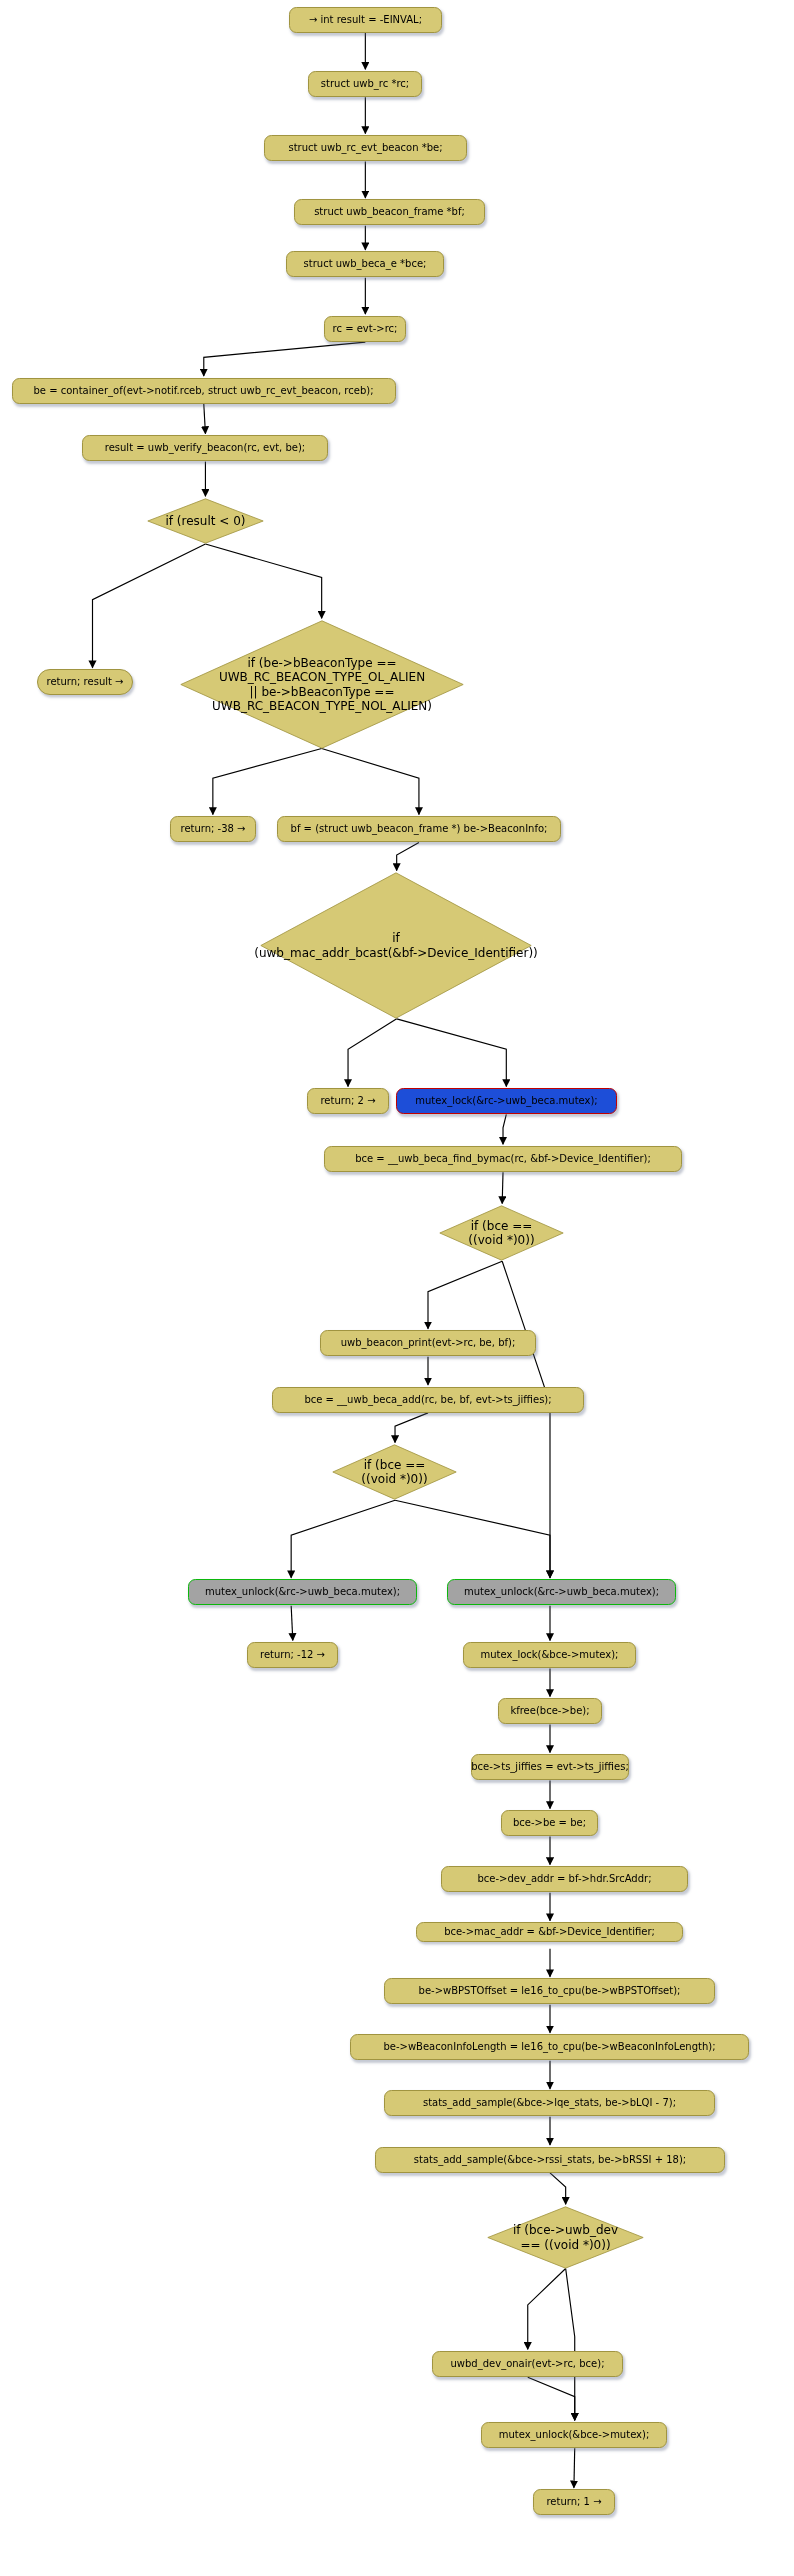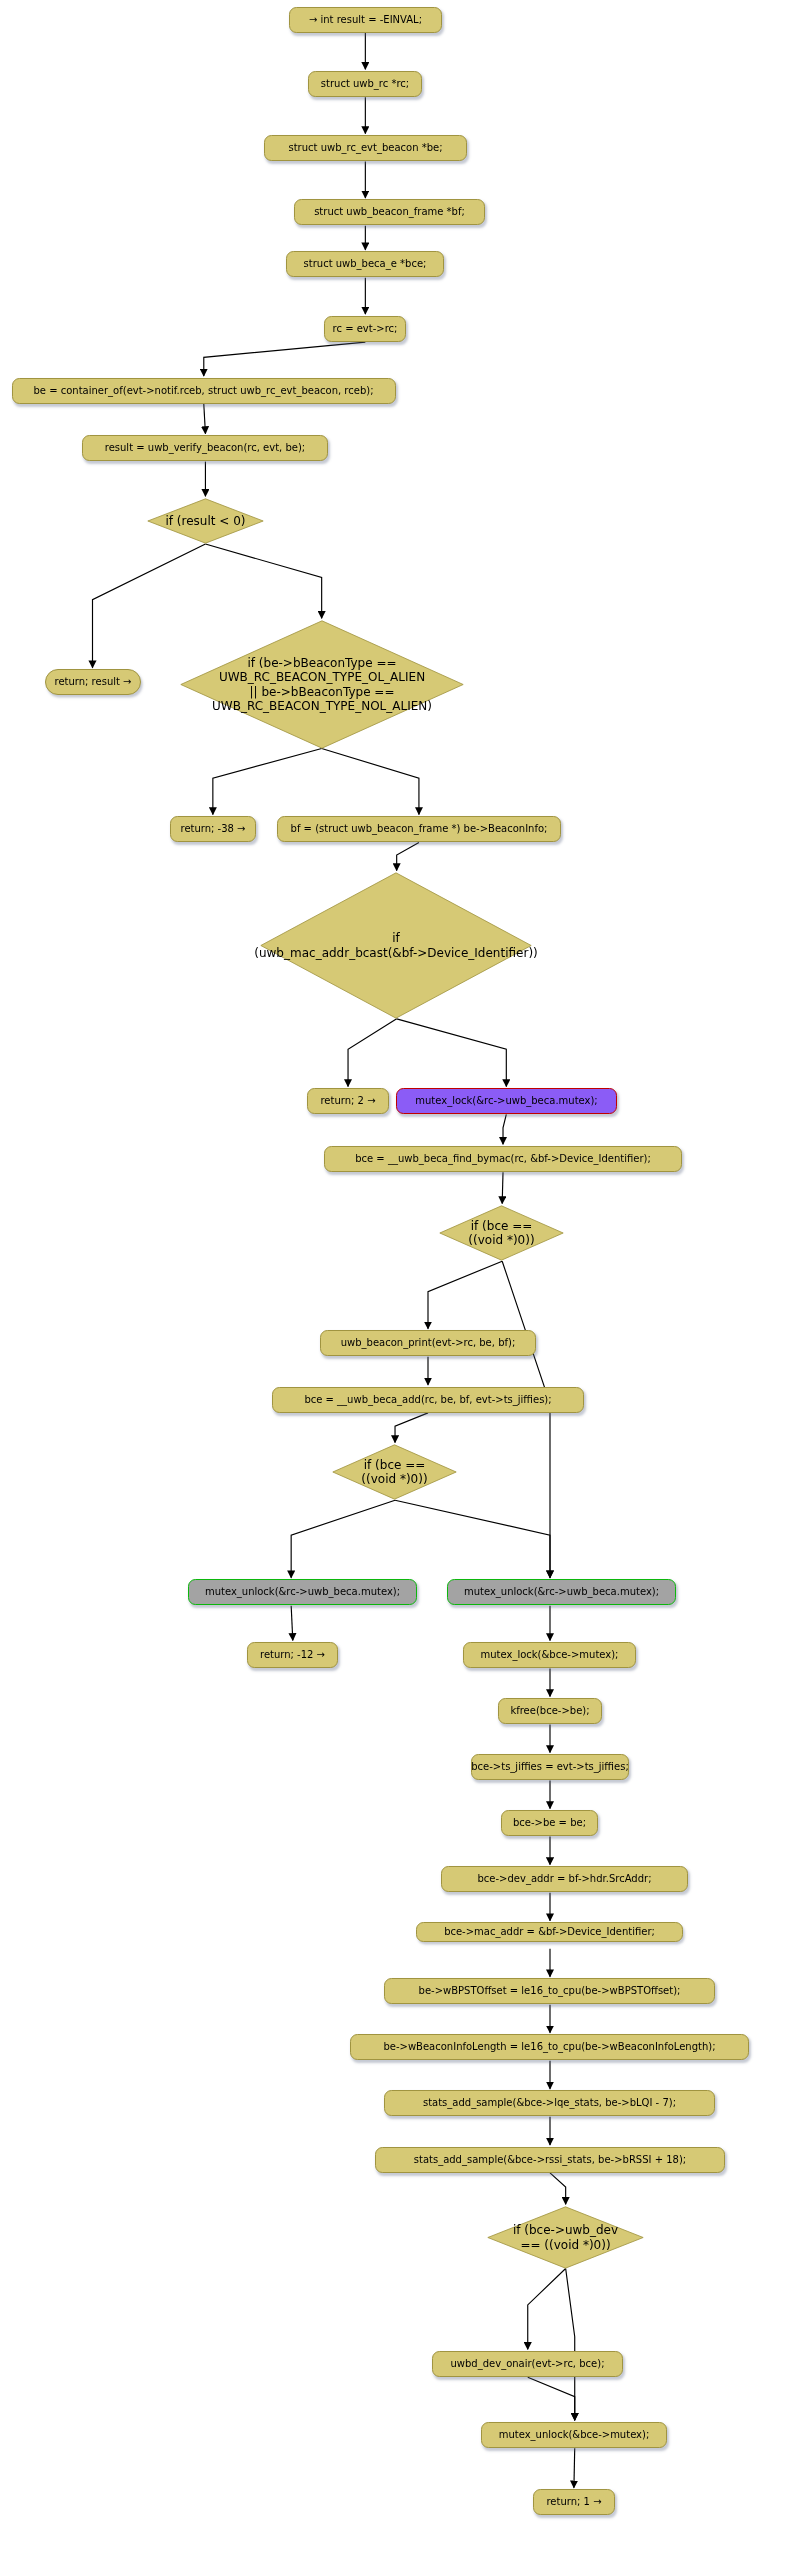--- a/index.html
+++ b/index.html
@@ -39,21 +39,21 @@
   }
   .proc {
     background: #d6c975;
     border: 0.8px solid #a09440;
     border-radius: 7.4px;
     box-shadow: 1.6px 2.5px 2.5px rgba(90,100,130,0.35);
     font-size: 10px;
     padding: 0 7.4px;
   }
   .proc.red {
-    background: #8b5cf6;
+    background: #1d4ed8;
     border: 0.8px solid #c00000;
   }
   .proc.green {
     background: #a3a3a3;
     border: 0.8px solid #0cb70c;
     margin-left: 12px;
   }
   .decision {
     background: transparent;
     border: none;
@@ -128,21 +128,21 @@
       <div class="node proc" style="left: 308px; top: 71px; width: 114px; height: 26px;">struct uwb_rc *rc;</div>
       <div class="node proc" style="left: 264px; top: 135px; width: 203px; height: 26px;">struct uwb_rc_evt_beacon *be;</div>
       <div class="node proc" style="left: 270px; top: 199px; width: 191px; height: 26px; margin-left: 24px;">struct uwb_beacon_frame *bf;</div>
       <div class="node proc" style="left: 286px; top: 251px; width: 158px; height: 26px;">struct uwb_beca_e *bce;</div>
       <div class="node proc" style="left: 324px; top: 316px; width: 82px; height: 26px;">rc = evt-&gt;rc;</div>
       <div class="node proc" style="left: 11.5px; top: 378px; width: 384px; height: 26px;">be = container_of(evt-&gt;notif.rceb, struct uwb_rc_evt_beacon, rceb);</div>
       <div class="node proc" style="left: 82px; top: 435px; width: 246px; height: 26px;">result = uwb_verify_beacon(rc, evt, be);</div>
       <div class="node decision" style="left: 147px; top: 498px; width: 117px; height: 46px;"><svg class="dia-shape" viewBox="0 0 142 56" preserveAspectRatio="none">
           <polygon points="71,1 141,28 71,55 1,28" fill="#d6c975" stroke="#a09440" stroke-width="1"></polygon>
         </svg><span class="dia-label">if (result &lt; 0)</span></div>
-      <div class="node proc" style="left: 45px; top: 669px; width: 96px; height: 26px; border-radius: 13px;">return; result →</div>
+      <div class="node proc" style="left: 37px; top: 669px; width: 96px; height: 26px; border-radius: 13px;">return; result →</div>
       <div class="node decision" style="left: 180px; top: 620px; width: 284px; height: 129px;"><svg class="dia-shape" viewBox="0 0 344 156" preserveAspectRatio="none">
           <polygon points="172,1 343,78 172,155 1,78" fill="#d6c975" stroke="#a09440" stroke-width="1"></polygon>
         </svg><span class="dia-label">if (be-&gt;bBeaconType ==
 UWB_RC_BEACON_TYPE_OL_ALIEN
 || be-&gt;bBeaconType ==
 UWB_RC_BEACON_TYPE_NOL_ALIEN)</span></div>
       <div class="node proc" style="left: 170px; top: 816px; width: 86px; height: 26px;">return; -38 →</div>
       <div class="node proc" style="left: 277px; top: 816px; width: 284px; height: 26px;">bf = (struct uwb_beacon_frame *) be-&gt;BeaconInfo;</div>
       <div class="node decision" style="left: 260px; top: 872px; width: 272px; height: 147px;"><svg class="dia-shape" viewBox="0 0 330 178" preserveAspectRatio="none">
           <polygon points="165,1 329,89 165,177 1,89" fill="#d6c975" stroke="#a09440" stroke-width="1"></polygon>

